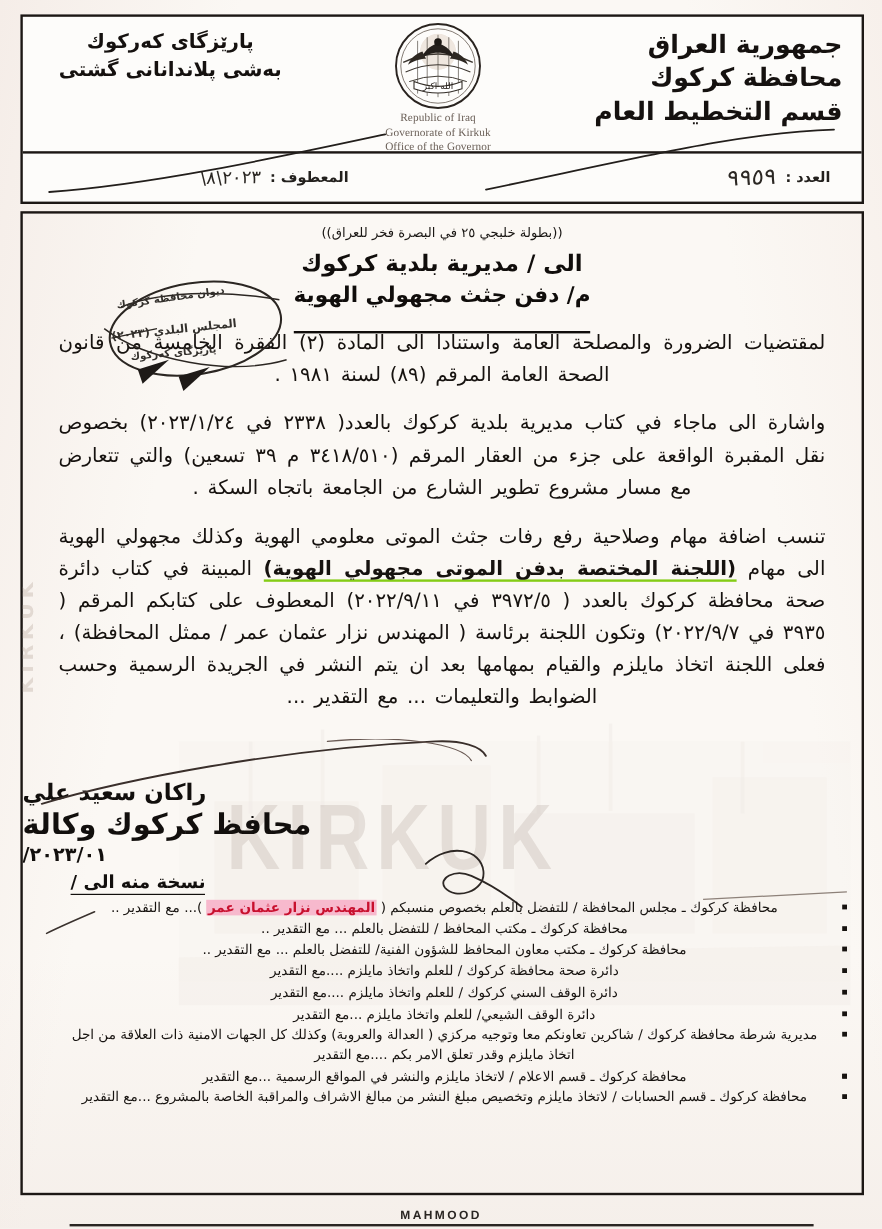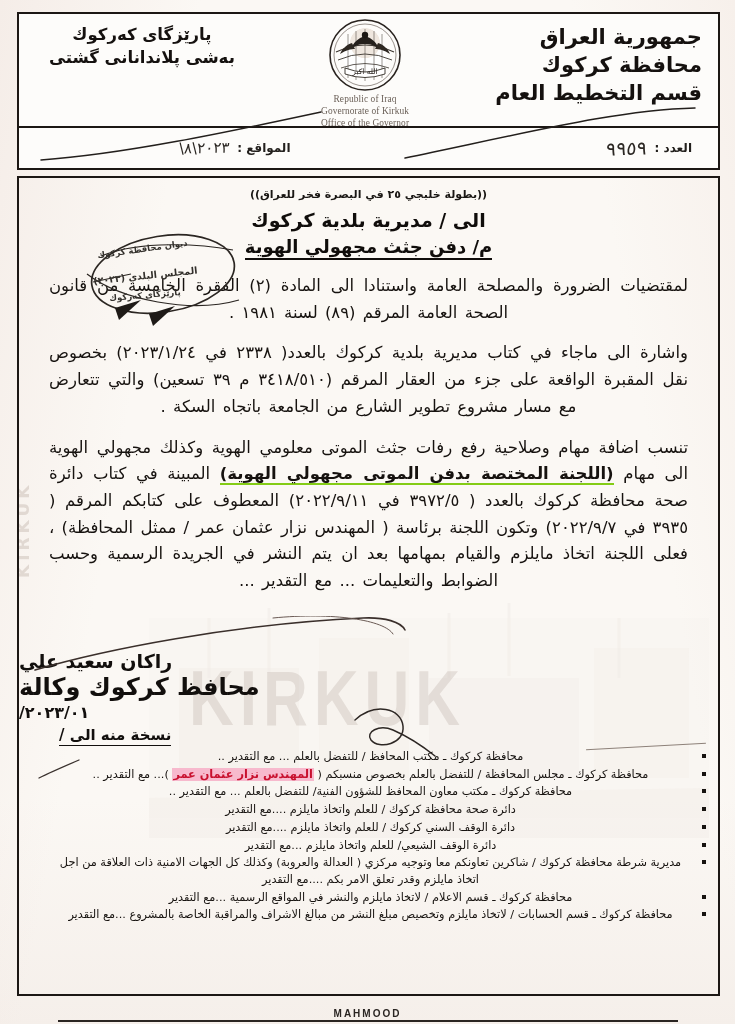--- a/index.html
+++ b/index.html
@@ -132,35 +132,35 @@
   #watermark-vert {
     position: absolute; left: -6px; top: 400px;
     font-size: 17px; font-weight: 700; letter-spacing: 4px;
     color: #cfc3bb; opacity: .55;
     transform: rotate(-90deg); transform-origin: left top;
     pointer-events: none; white-space: nowrap;
   }
 
   .slogan {
     text-align: center;
-    font-size: 11px; font-weight: 700; color: #1a1714;
+    font-size: 11px; font-weight: 400; color: #1a1714;
     margin: 0 0 8px 0;
   }
   .to-line {
     text-align: center;
     font-size: 19px; font-weight: 700; color: #100d0b;
     margin: 0 0 5px 0; letter-spacing: .3px;
   }
   .subject-line {
     text-align: center;
     font-size: 18px; font-weight: 700; color: #100d0b;
     margin: 0 0 16px 0;
   }
   .subject-line span {
-    border-bottom: 2px solid #100d0b; padding-bottom: 1px;
+    border-bottom: 2px solid #100d0b; padding-bottom: 19px;
   }
 
   p.para {
     margin: 0 0 14px 0;
     font-size: 16.5px;
     line-height: 1.62;
     color: #16120f;
     text-align: justify;
     text-align-last: center;
     word-spacing: 2px;
@@ -286,21 +286,21 @@
         <div>بەشی پلاندانانی گشتی</div>
       </div>
     </div>
 
     <div id="hdr-meta">
       <div class="meta-cell right">
         <span>العدد :</span>
         <span class="hand big">٩٩٥٩</span>
       </div>
       <div class="meta-cell left">
-        <span>المواقع :</span>
+        <span>المعطوف :</span>
         <span class="hand">٢٠٢٣\٨\</span>
       </div>
     </div>
 
     <svg id="pen-sweep-1" width="300" height="62">
       <path d="M296 2 C220 4 140 24 6 52" fill="none" stroke="#231f1c" stroke-width="1.5" stroke-linecap="round"></path>
     </svg>
     <svg id="pen-sweep-2" width="290" height="58">
       <path d="M4 50 C90 44 200 20 284 2" fill="none" stroke="#231f1c" stroke-width="1.5" stroke-linecap="round"></path>
     </svg>
@@ -367,22 +367,22 @@
 
       <div id="cc">
         <div id="cc-title">
           <span>نسخة منه الى /</span>
         </div>
         <div id="cc-rule"></div>
         <svg id="cc-pointer" width="44" height="26">
           <path d="M42 4 C28 10 14 16 2 22" fill="none" stroke="#3a322e" stroke-width="1.3" stroke-linecap="round"></path>
         </svg>
         <ul id="cc-list">
+            <li><span class="bullet"></span><span>محافظة كركوك ـ مجلس المحافظة / للتفضل بالعلم بخصوص منسبكم ( </span><span class="hl red">المهندس نزار عثمان عمر</span><span> )... مع التقدير ..</span></li>
             <li><span class="bullet"></span><span>محافظة كركوك ـ مكتب المحافظ / للتفضل بالعلم ... مع التقدير ..</span></li>
-            <li><span class="bullet"></span><span>محافظة كركوك ـ مجلس المحافظة / للتفضل بالعلم بخصوص منسبكم ( </span><span class="hl red">المهندس نزار عثمان عمر</span><span> )... مع التقدير ..</span></li>
             <li><span class="bullet"></span><span>محافظة كركوك ـ مكتب معاون المحافظ للشؤون الفنية/ للتفضل بالعلم ... مع التقدير ..</span></li>
             <li><span class="bullet"></span><span>دائرة صحة محافظة كركوك / للعلم واتخاذ مايلزم ....مع التقدير</span></li>
             <li><span class="bullet"></span><span>دائرة الوقف السني كركوك / للعلم واتخاذ مايلزم ....مع التقدير</span></li>
             <li><span class="bullet"></span><span>دائرة الوقف الشيعي/ للعلم واتخاذ مايلزم ...مع التقدير</span></li>
             <li><span class="bullet"></span><span>مديرية شرطة محافظة كركوك / شاكرين تعاونكم معا وتوجيه مركزي ( العدالة والعروبة) وكذلك كل الجهات الامنية ذات العلاقة من اجل اتخاذ مايلزم وقدر تعلق الامر بكم ....مع التقدير</span></li>
             <li><span class="bullet"></span></li>
             <li><span class="bullet"></span><span>محافظة كركوك ـ قسم الاعلام / لاتخاذ مايلزم والنشر في المواقع الرسمية ...مع التقدير</span></li>
             <li><span class="bullet"></span><span>محافظة كركوك ـ قسم الحسابات / لاتخاذ مايلزم وتخصيص مبلغ النشر من مبالغ الاشراف والمراقبة الخاصة بالمشروع ...مع التقدير</span></li>
           </ul>
       </div>

